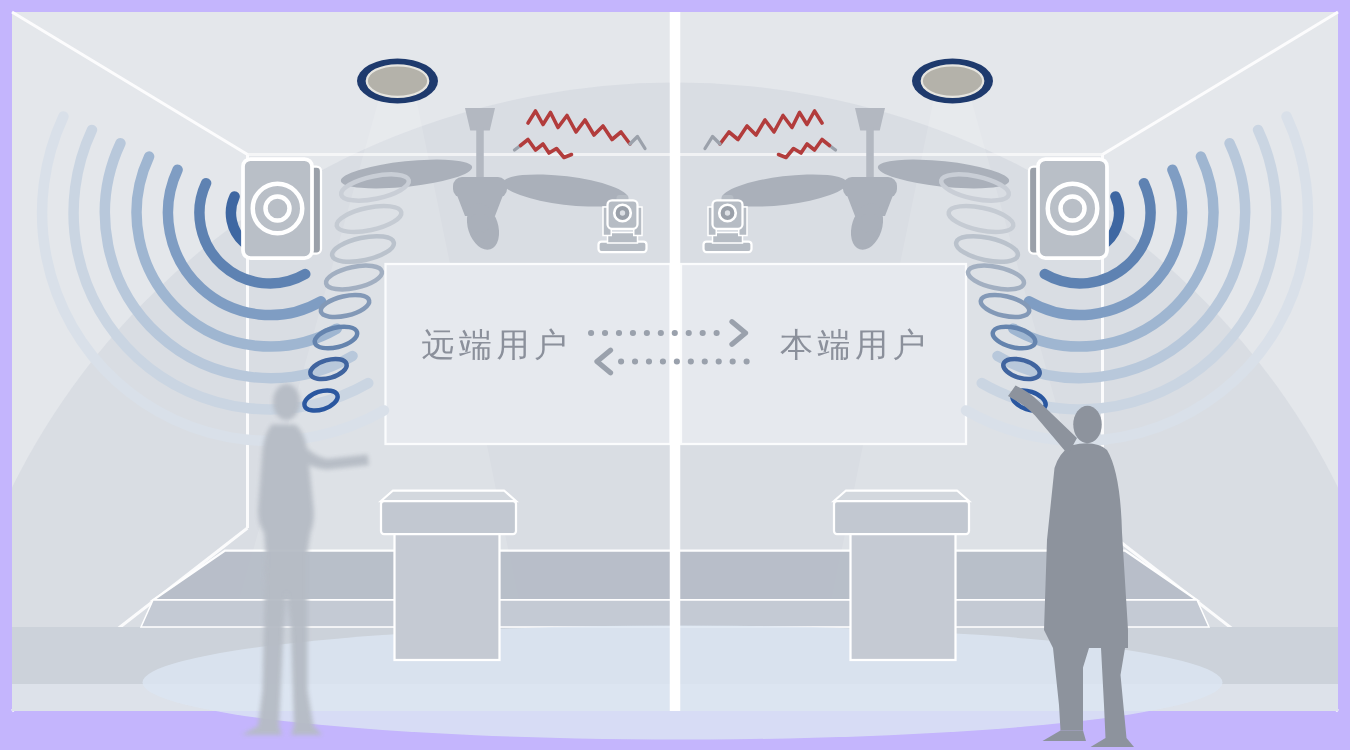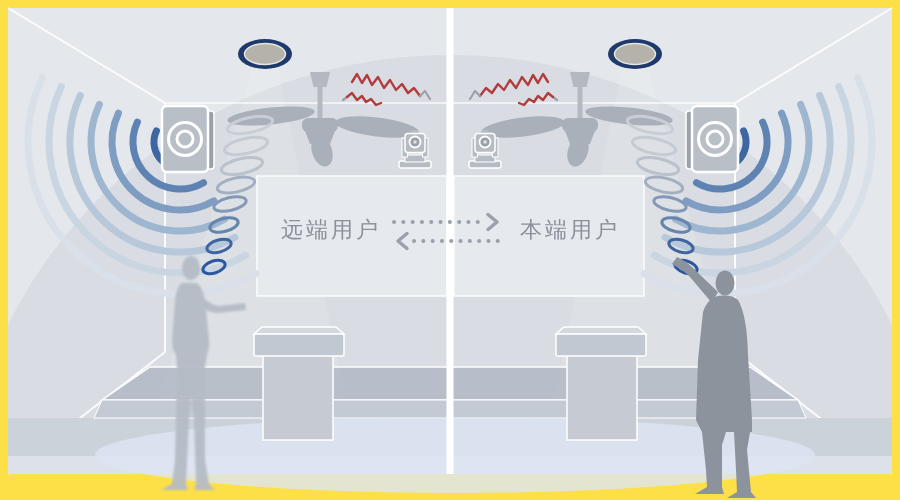--- a/index.html
+++ b/index.html
@@ -1,16 +1,16 @@
 <!DOCTYPE html>
 <html><head>
 <meta charset="utf-8">
 <style>
   html,body{margin:0;padding:0;background:#ffffff;}
-  .canvas{position:relative;width:900px;height:500px;background:#fde047;overflow:hidden;
+  .canvas{position:relative;width:900px;height:500px;background:#c4b5fd;overflow:hidden;
           font-family:"DejaVu Sans","Liberation Sans",sans-serif;}
   svg{display:block;}
   text.screen-label{font-family:"DejaVu Sans","Liberation Sans",sans-serif;font-size:22px;letter-spacing:3px;}
 </style>
 </head>
 <body>
 
 <div class="canvas">
 <svg width="900" height="500" viewBox="0 0 900 500">
   <defs>

